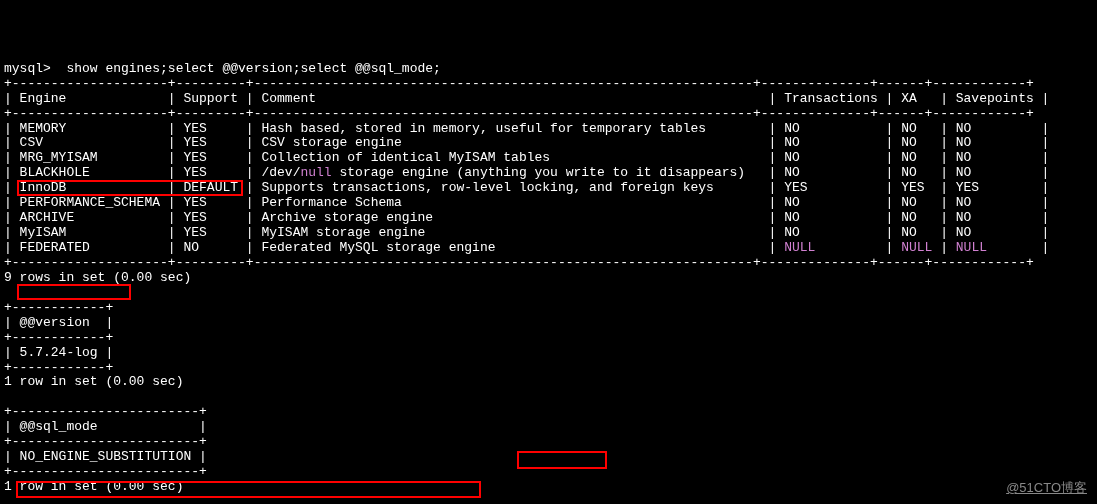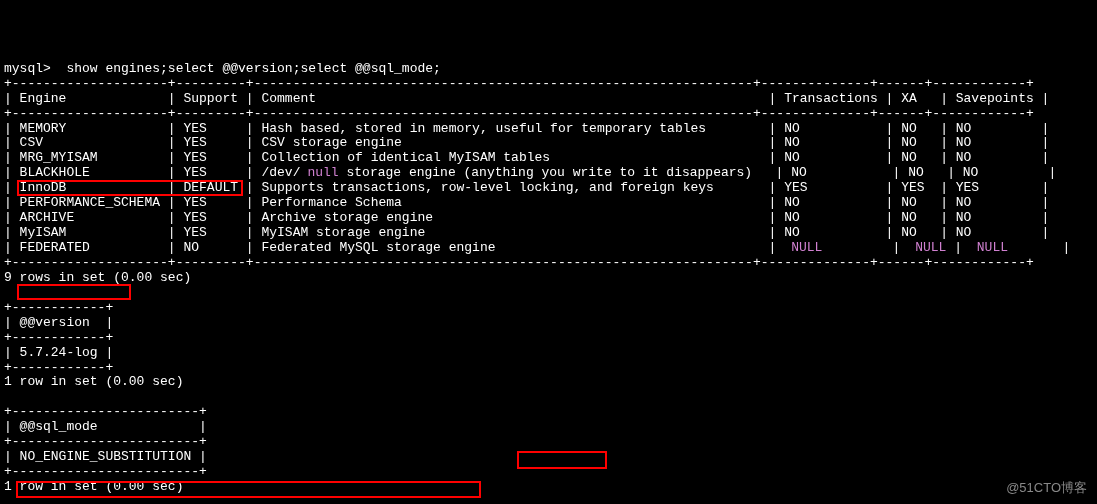--- a/index.html
+++ b/index.html
@@ -9,33 +9,34 @@
       font-family: 'Courier New', Consolas, monospace;
       font-size: 13px;
       line-height: 1.15;
       white-space: pre;
       padding: 2px 4px;
       position: relative;
       width: 1097px;
       height: 504px;
       overflow: hidden;
     }
-    .null { color: #d080d0; margin-left: 7px; }
+    .null { color: #d080d0; }
     .hl {
       position: absolute;
       border: 2px solid #ff0000;
       pointer-events: none;
     }
     .watermark {
       position: absolute;
       right: 10px;
       bottom: 8px;
       color: #888;
       font-family: sans-serif;
       font-size: 13px;
+      text-decoration: underline;
     }
     #term { display: block; }
   </style>
 </head>
 <body>
 
 
 
 <div id="term">mysql&gt;  show engines;select @@version;select @@sql_mode;
 +--------------------+---------+----------------------------------------------------------------+--------------+------+------------+

